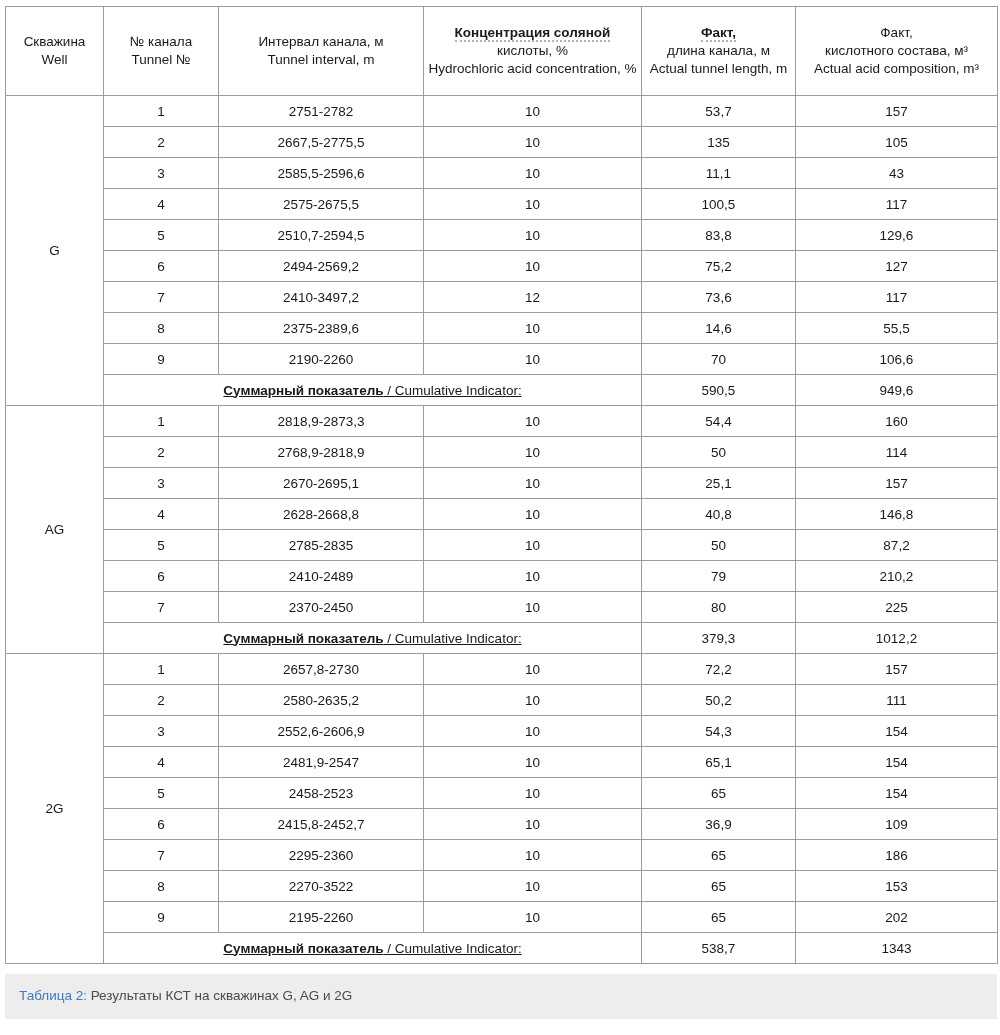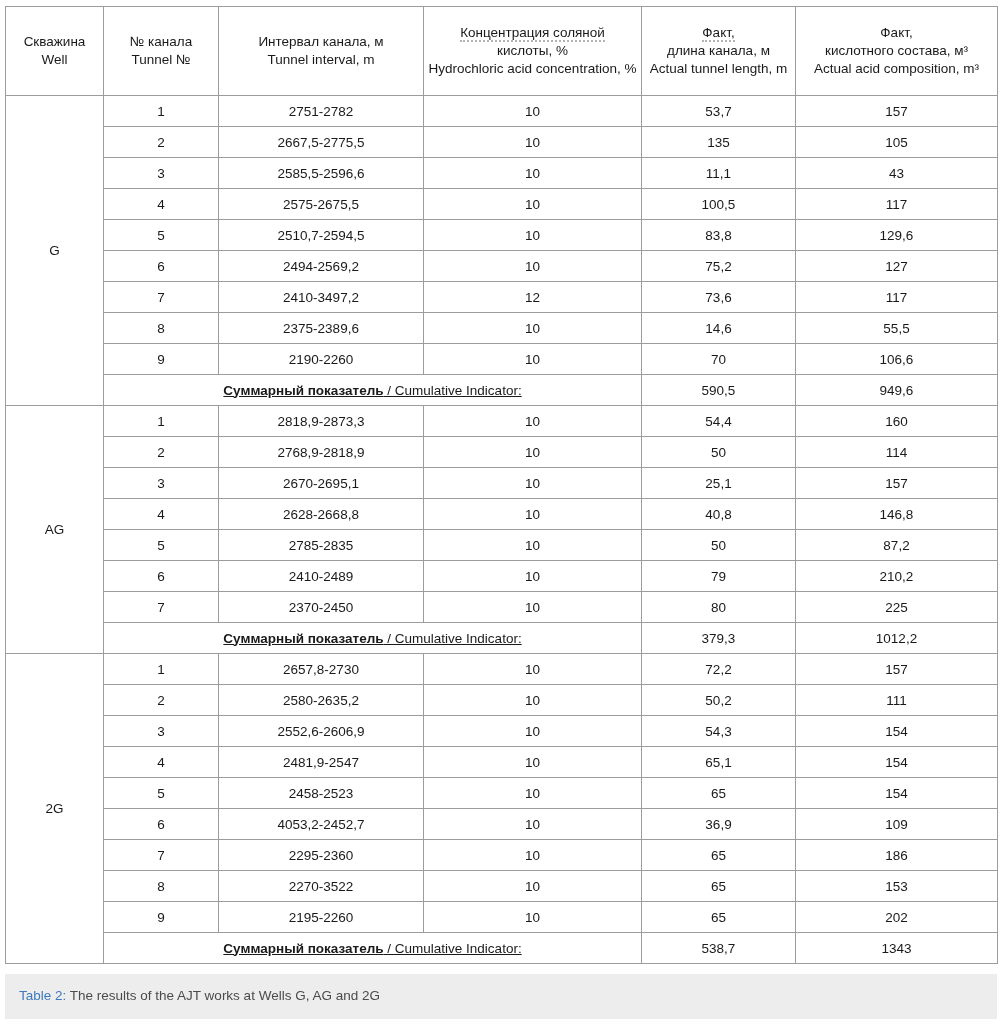--- a/index.html
+++ b/index.html
@@ -24,20 +24,21 @@
     font-size: 13.5px;
     font-weight: normal;
     padding: 0 4px;
   }
   thead th { height: 88px; line-height: 18px; }
   tbody td { height: 30px; }
 
   .dotted-under {
     border-bottom: 2px dotted #b3b3b3;
     padding-bottom: 0px;
+    font-weight: bold;
   }
 
   td.cum-label {
     text-align: right;
     padding-right: 9px;
     text-decoration: underline;
   }
   .cum-ru { font-weight: bold; }
   td.cum-val { font-weight: bold; }
 
@@ -253,21 +254,21 @@
         </tr>
         <tr>
           <td>5</td>
           <td>2458-2523</td>
           <td>10</td>
           <td>65</td>
           <td>154</td>
         </tr>
         <tr>
           <td>6</td>
-          <td>4053,2-2452,7</td>
+          <td>2415,8-2452,7</td>
           <td>10</td>
           <td>36,9</td>
           <td>109</td>
         </tr>
         <tr>
           <td>7</td>
           <td>2295-2360</td>
           <td>10</td>
           <td>65</td>
           <td>186</td>
@@ -288,16 +289,16 @@
         </tr>
         <tr>
           <td colspan="3" class="cum-label"><span class="cum-ru">Суммарный показатель</span><span> / Cumulative Indicator:</span></td>
           <td class="cum-val">538,7</td>
           <td class="cum-val">1343</td>
         </tr>
       </tbody>
   </table>
 
   <div class="caption-box">
-    <div><span class="cap-label">Table 2:</span><span> The results of the AJT works at Wells G, AG and 2G</span></div>
+    <div><span class="cap-label">Таблица 2:</span><span> Результаты КСТ на скважинах G, AG и 2G</span></div>
   </div>
 
 </div>
 
 </body></html>

